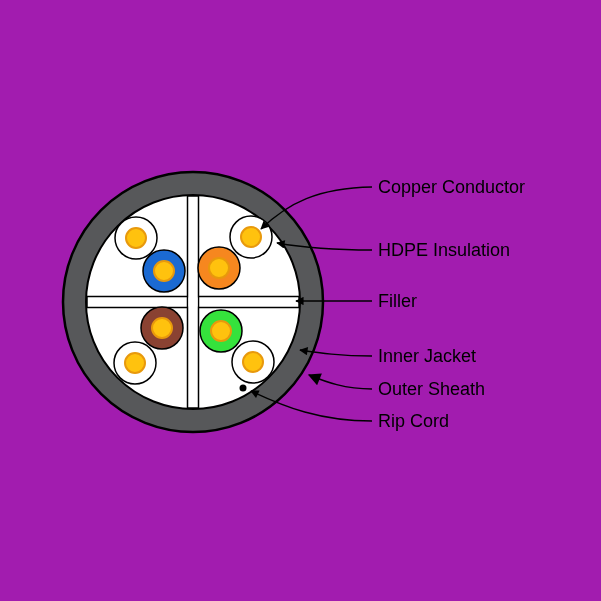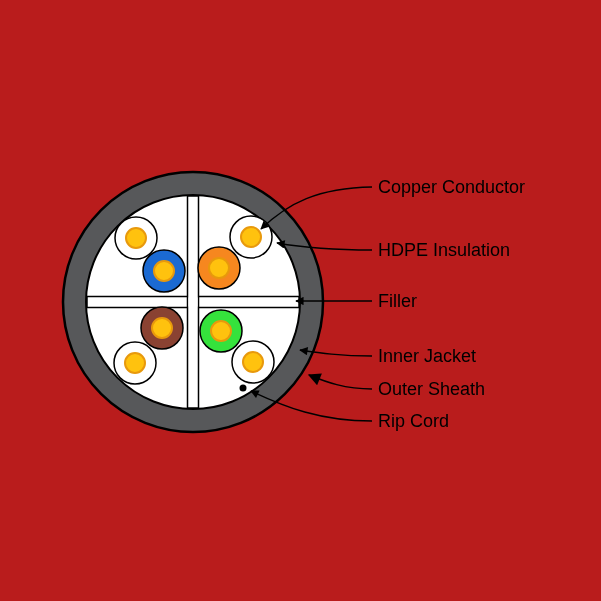--- a/index.html
+++ b/index.html
@@ -4,21 +4,21 @@
 <style>
   html, body {
     margin: 0;
     padding: 0;
     background: #ffffff;
   }
   .stage {
     position: relative;
     width: 601px;
     height: 601px;
-    background: #b91c1c;
+    background: #a21caf;
     font-family: "Liberation Sans", sans-serif;
     overflow: hidden;
   }
   svg text {
     font-family: "Liberation Sans", sans-serif;
     font-size: 18px;
     fill: #000000;
   }
 </style>
 </head>

